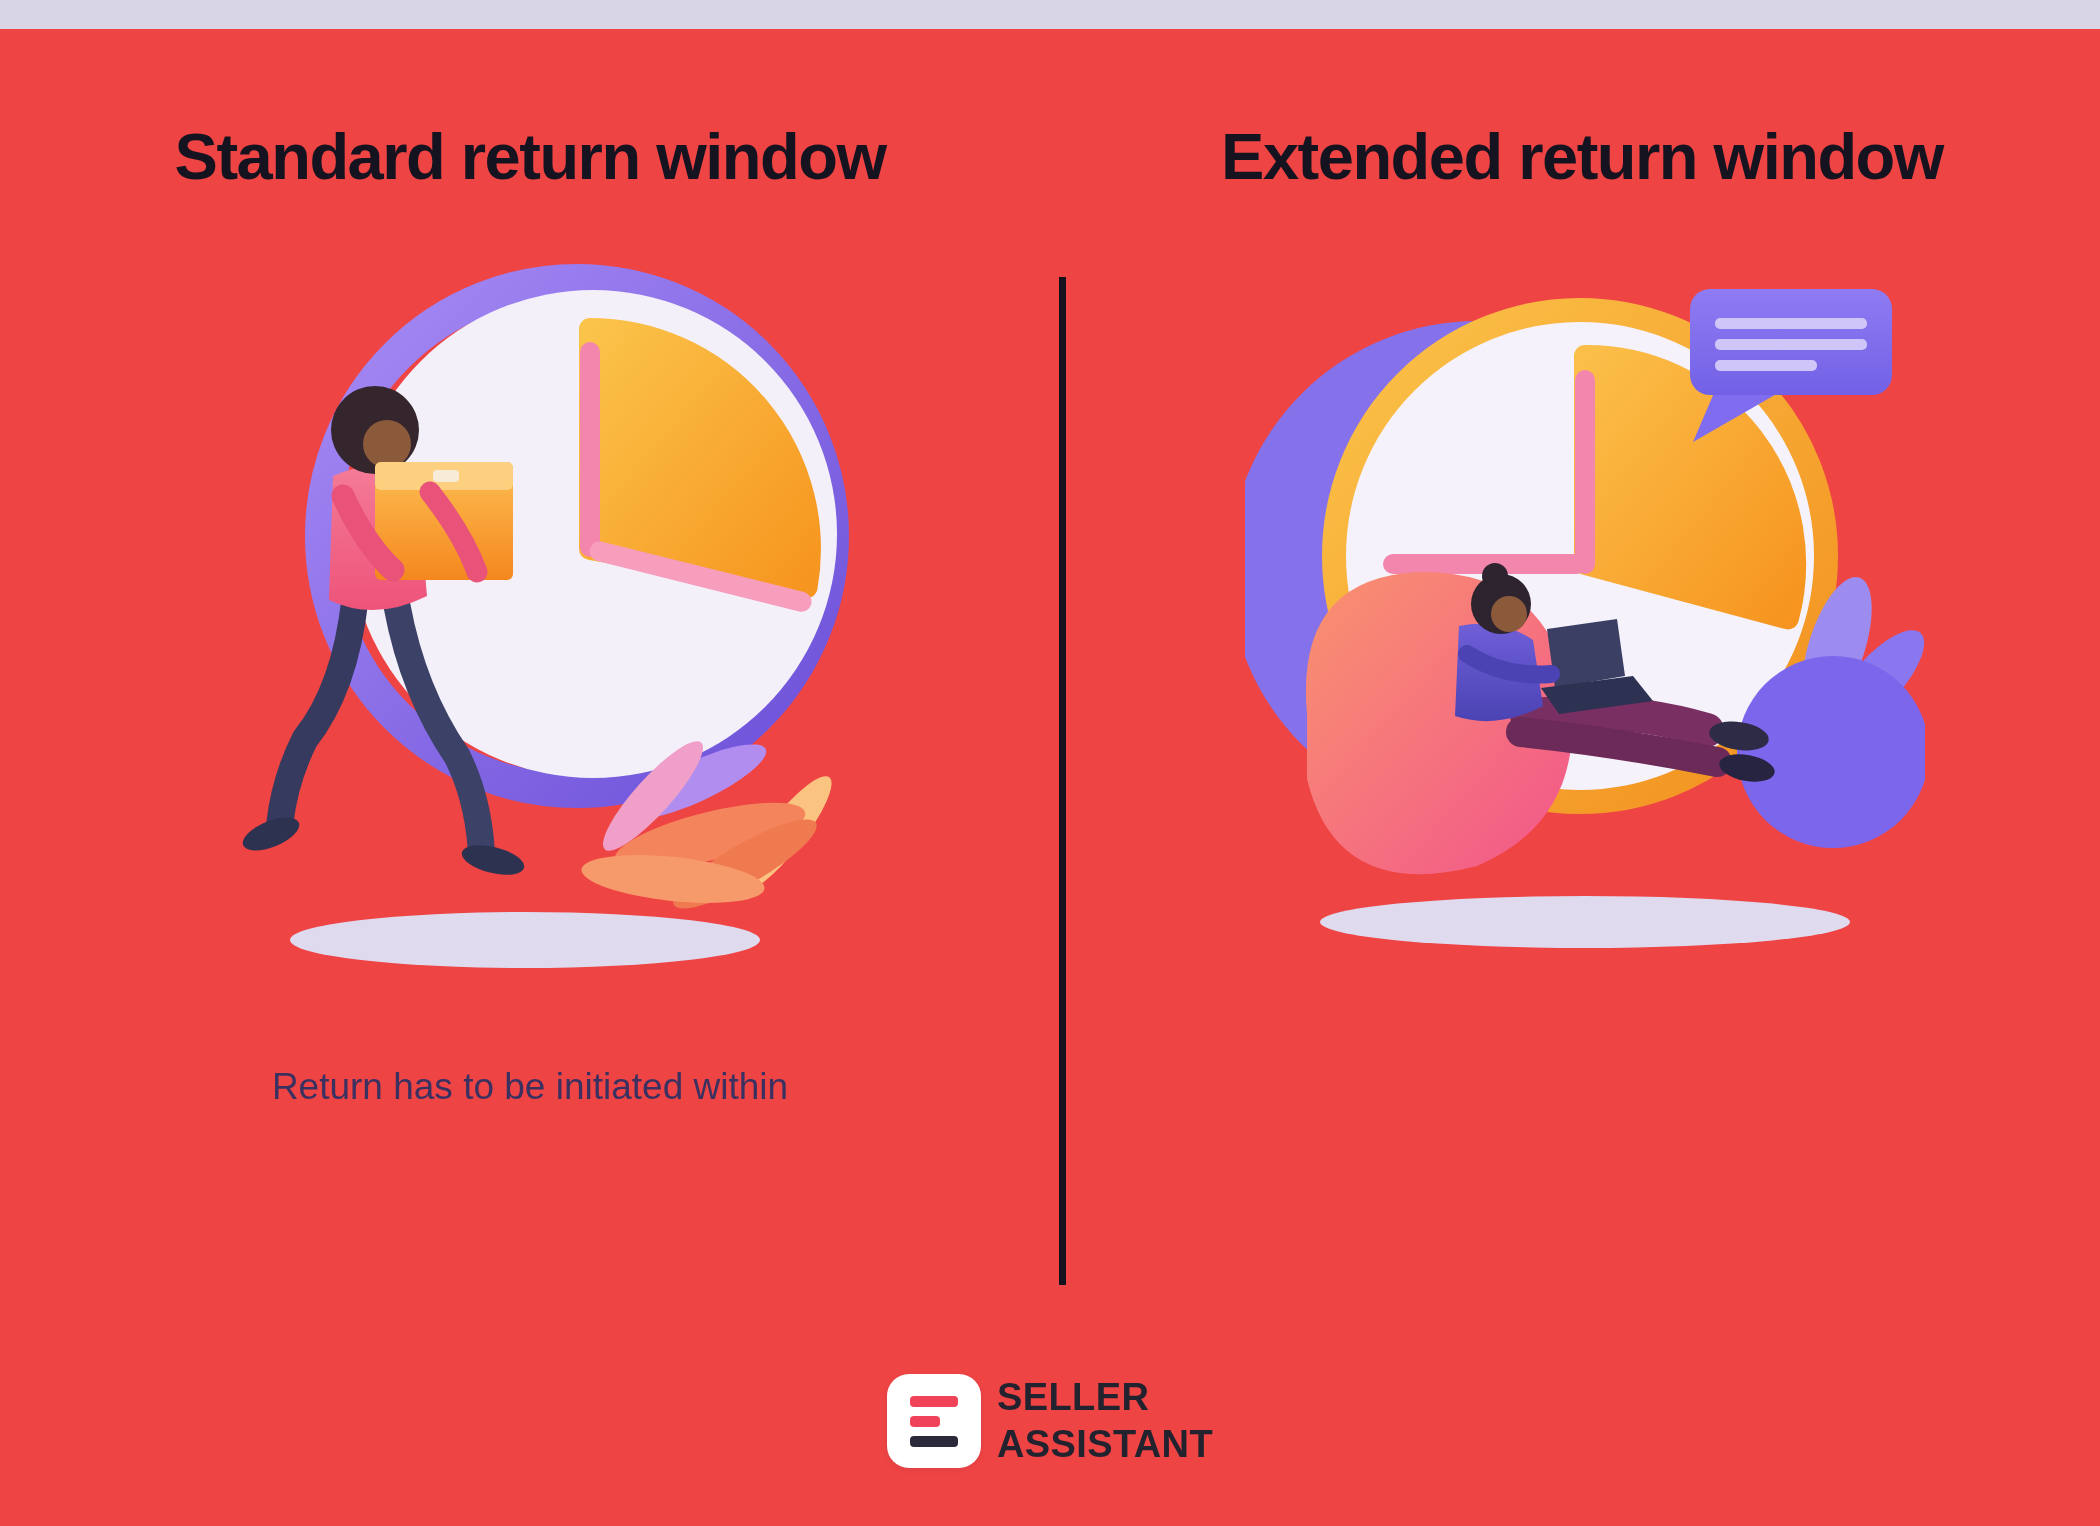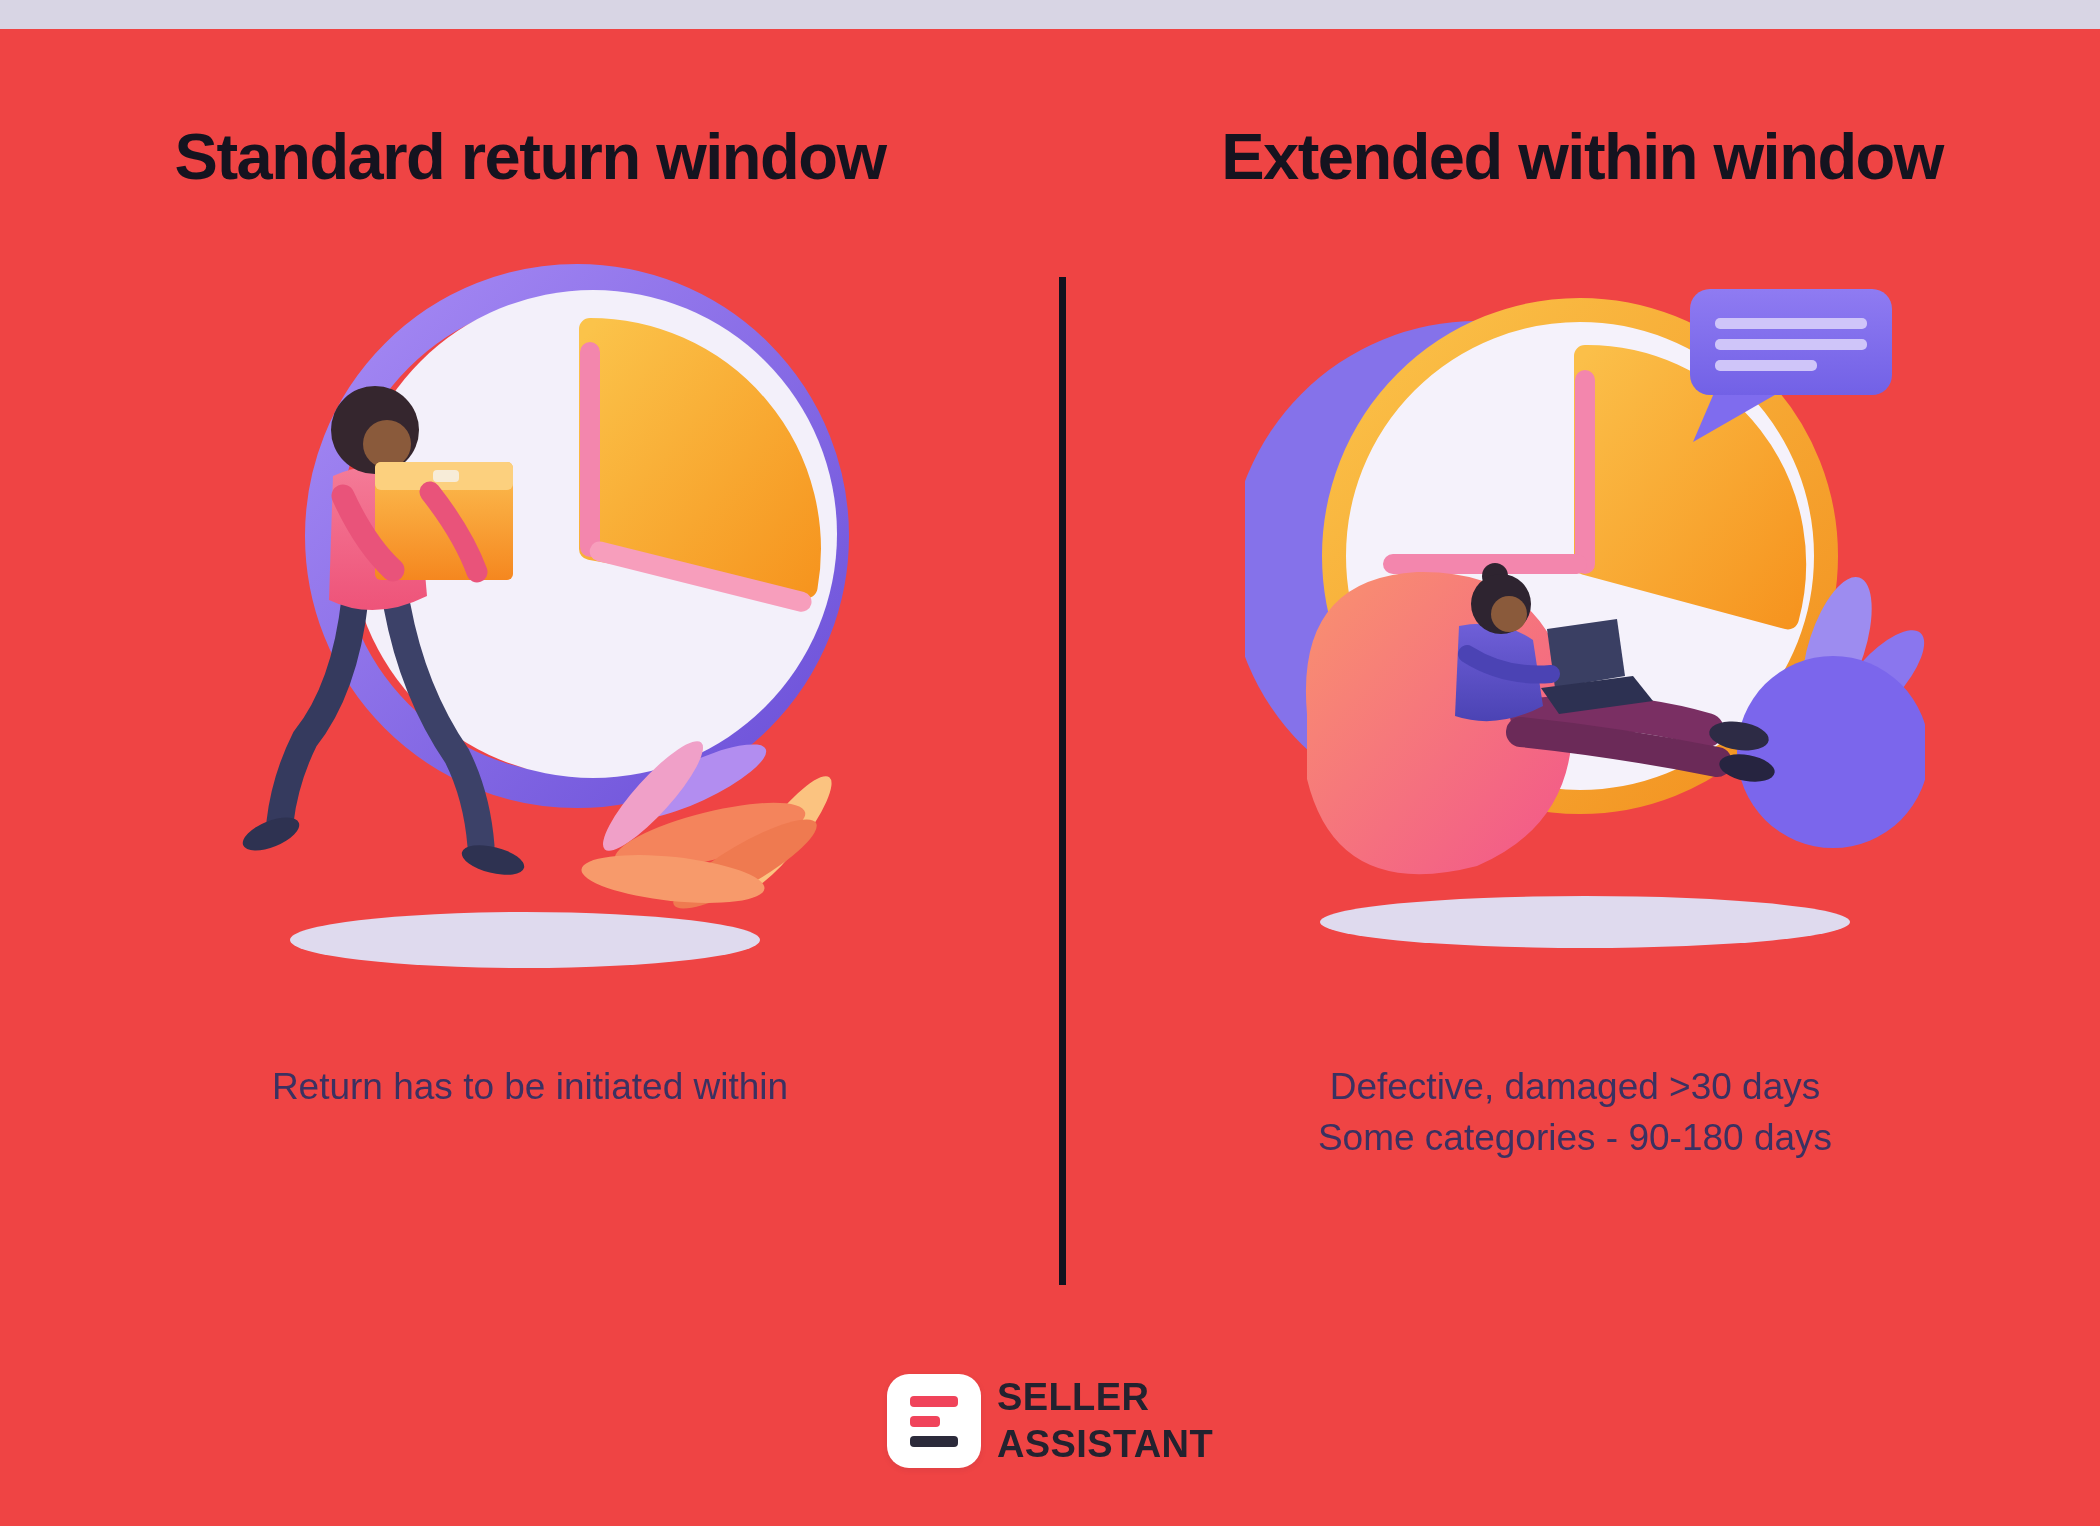--- a/index.html
+++ b/index.html
@@ -50,21 +50,21 @@
     font-size:38px;font-weight:700;color:#23222f;
     line-height:1.24;letter-spacing:0.4px;
   }
 </style>
 </head>
 <body>
 
 <div class="canvas">
 
   <div class="col-title left">Standard return window</div>
-  <div class="col-title right">Extended within window</div>
+  <div class="col-title right">Extended return window</div>
 
   <div class="divider"></div>
 
   <div class="illustration left">
     <svg width="660" height="760" viewBox="0 0 660 760">
       <defs>
         <linearGradient id="l-pg" x1="0" y1="0" x2="1" y2="1">
           <stop offset="0" stop-color="#a78bf5"></stop>
             <stop offset="1" stop-color="#6a4fd8"></stop>
         </linearGradient>
@@ -201,24 +201,20 @@
           <polygon points="296,414 388,402 408,427 314,440" fill="#2d3152"></polygon>
         </g>
 
         <path d="M 222 380 Q 260 404 306 400" fill="none" stroke="#4b43b4" stroke-width="18" stroke-linecap="round"></path>
       </g>
     </svg>
   </div>
 
   <div class="caption left">
     <div>Return has to be initiated within</div>
-  </div>
-  <div class="caption right">
-    <div>Defective, damaged &gt;30 days</div>
-    <div>Some categories - 90-180 days</div>
   </div>
 
   <div class="footer">
     <div class="logo-mark">
       <div class="logo-bar b1"></div>
       <div class="logo-bar b2"></div>
       <div class="logo-bar b3"></div>
     </div>
     <div class="brand">
       <div>SELLER</div>

